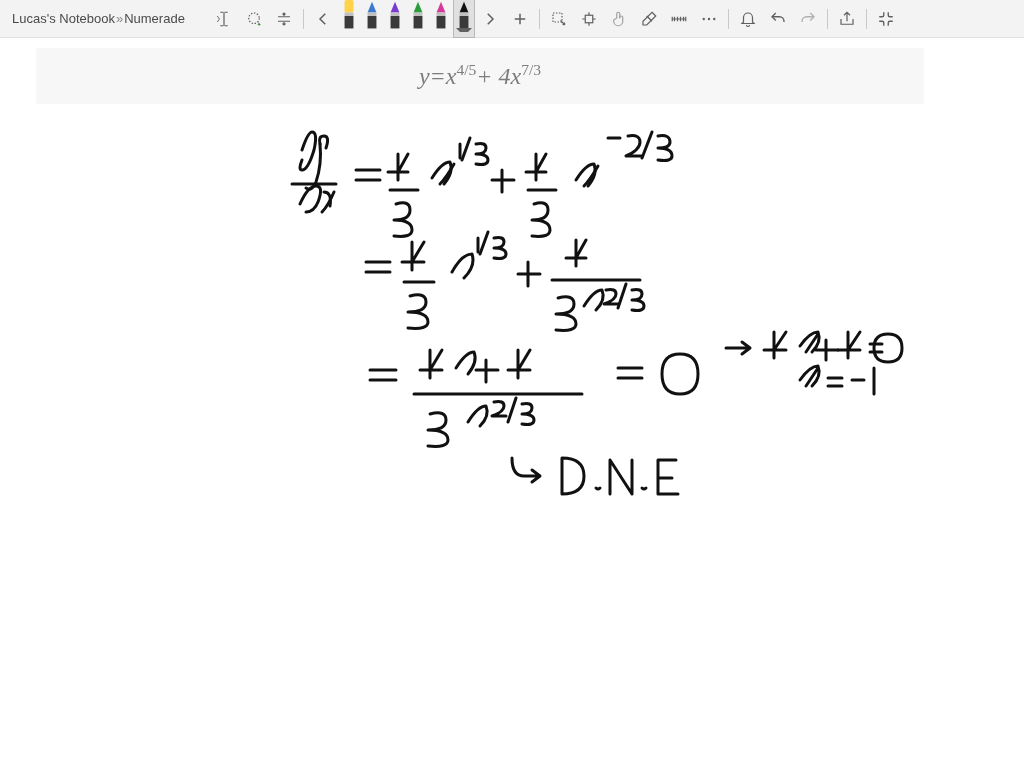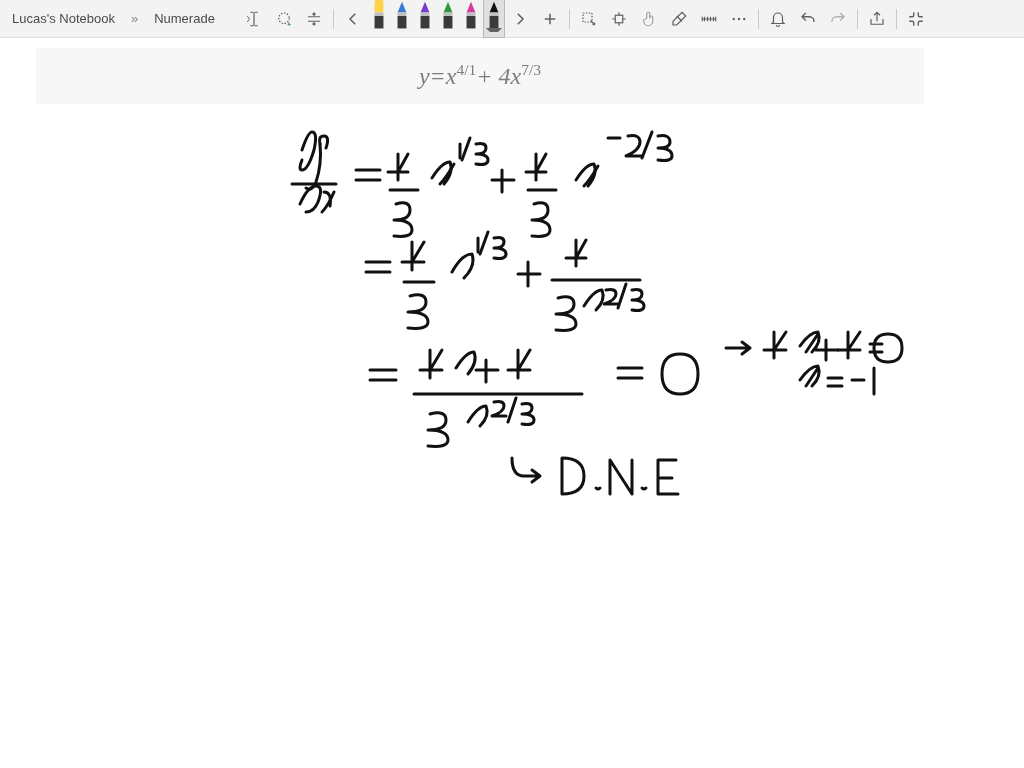--- a/index.html
+++ b/index.html
@@ -13,21 +13,21 @@
     padding: 0 6px;
     gap: 0;
   }
   .breadcrumb {
     font-size: 13px;
     color: #4a4a4a;
     padding: 0 6px;
     white-space: nowrap;
     display: flex;
     align-items: center;
-    gap: 16px;
+    gap: 1px;
   }
   .breadcrumb .sep { color: #888; }
   .tool {
     width: 30px;
     height: 30px;
     display: flex;
     align-items: center;
     justify-content: center;
     color: #606060;
     cursor: pointer;
@@ -267,21 +267,21 @@
       <path d="M9 3v4a2 2 0 01-2 2H3M15 3v4a2 2 0 002 2h4M9 21v-4a2 2 0 00-2-2H3M15 21v-4a2 2 0 012-2h4"></path>
     </svg>
   </div>
 </div>
 
 <div class="canvas">
   <div class="formula-band">
     <span>y</span>
     <span> = </span>
     <span>x</span>
-      <sup>4/1</sup>
+      <sup>4/5</sup>
     <span> + 4</span>
     <span>x</span>
       <sup>7/3</sup>
   </div>
 
   <svg class="handwriting" viewBox="0 0 660 380">
     <g fill="none" stroke="#111" stroke-width="3" stroke-linecap="round" stroke-linejoin="round">
 
       <path d="M22 28 q6 -18 10 -18 q6 0 2 18 q-6 20 -12 20 q-4 0 0 -10"></path>
       <path d="M40 22 q2 20 -4 38 q-4 10 -10 6"></path>

